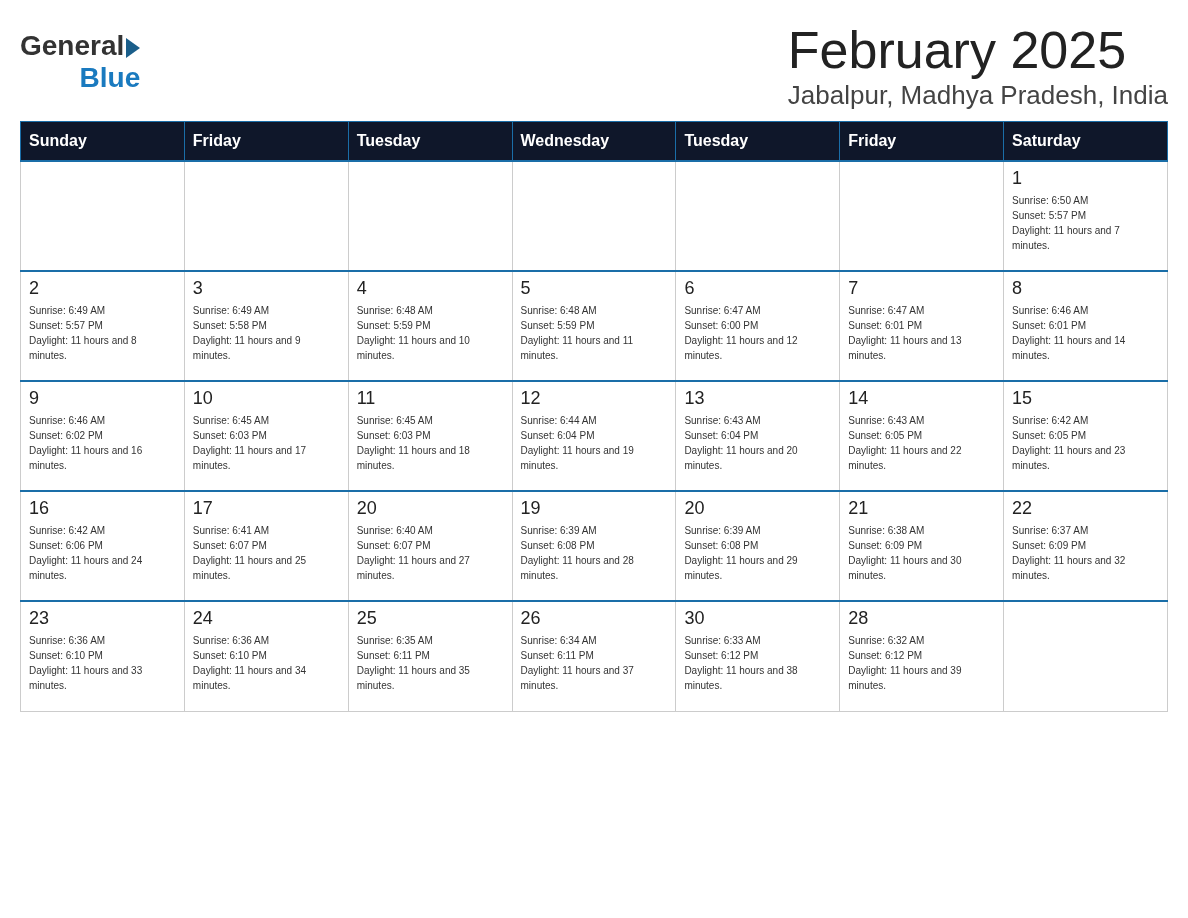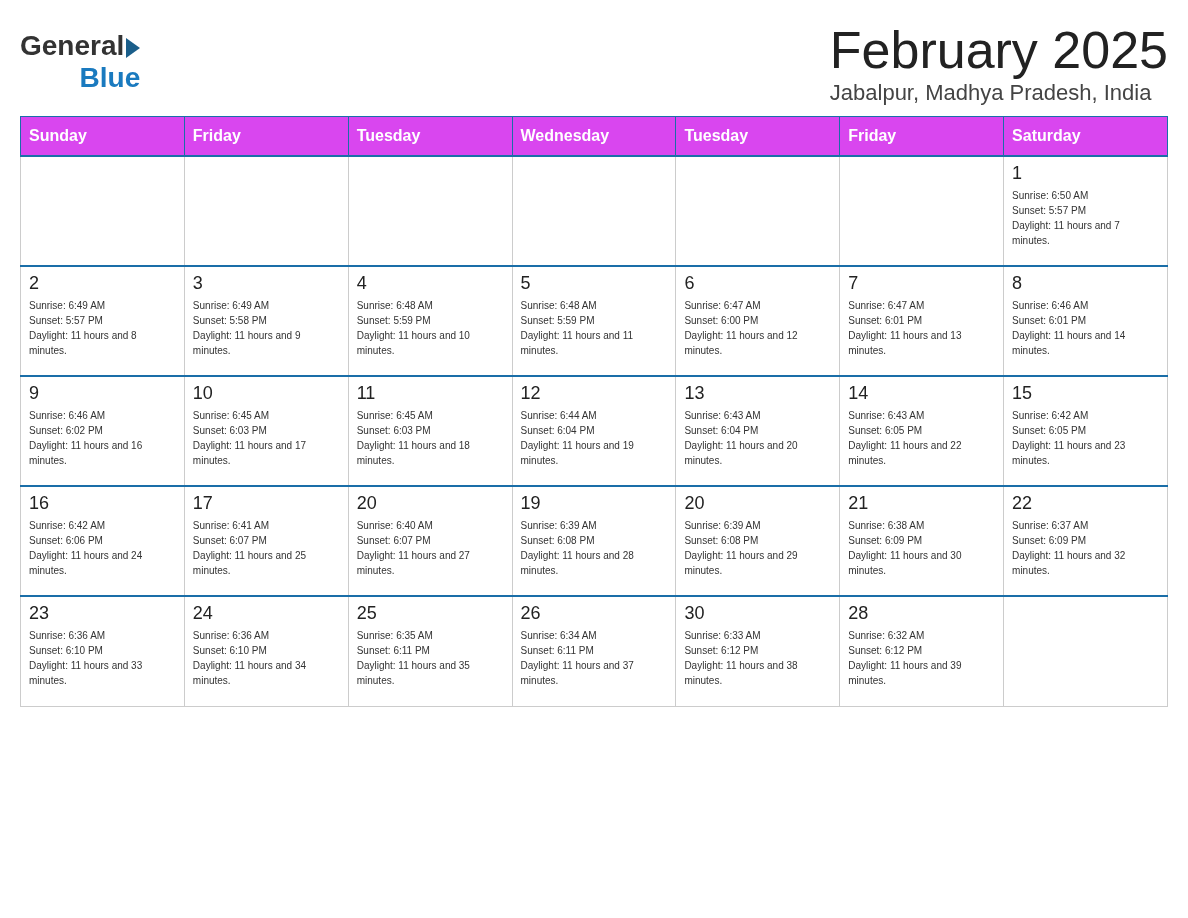--- a/index.html
+++ b/index.html
@@ -42,30 +42,30 @@
     }
     .title-block {
       text-align: left;
     }
     .calendar-title {
       font-size: 52px;
       font-weight: normal;
       color: #222;
     }
     .calendar-subtitle {
-      font-size: 22px;
+      font-size: 26px;
       color: #444;
     }
     .calendar-table {
       width: 100%;
       border-collapse: collapse;
       margin-top: 10px;
     }
     .calendar-table th {
-      background-color: #d946ef;
+      background-color: #0f172a;
       color: #fff;
       padding: 10px 8px;
       font-size: 16px;
       font-weight: bold;
       text-align: left;
       border: 1px solid #1a6ea8;
     }
     .calendar-table td {
       vertical-align: top;
       border: 1px solid #ccc;

